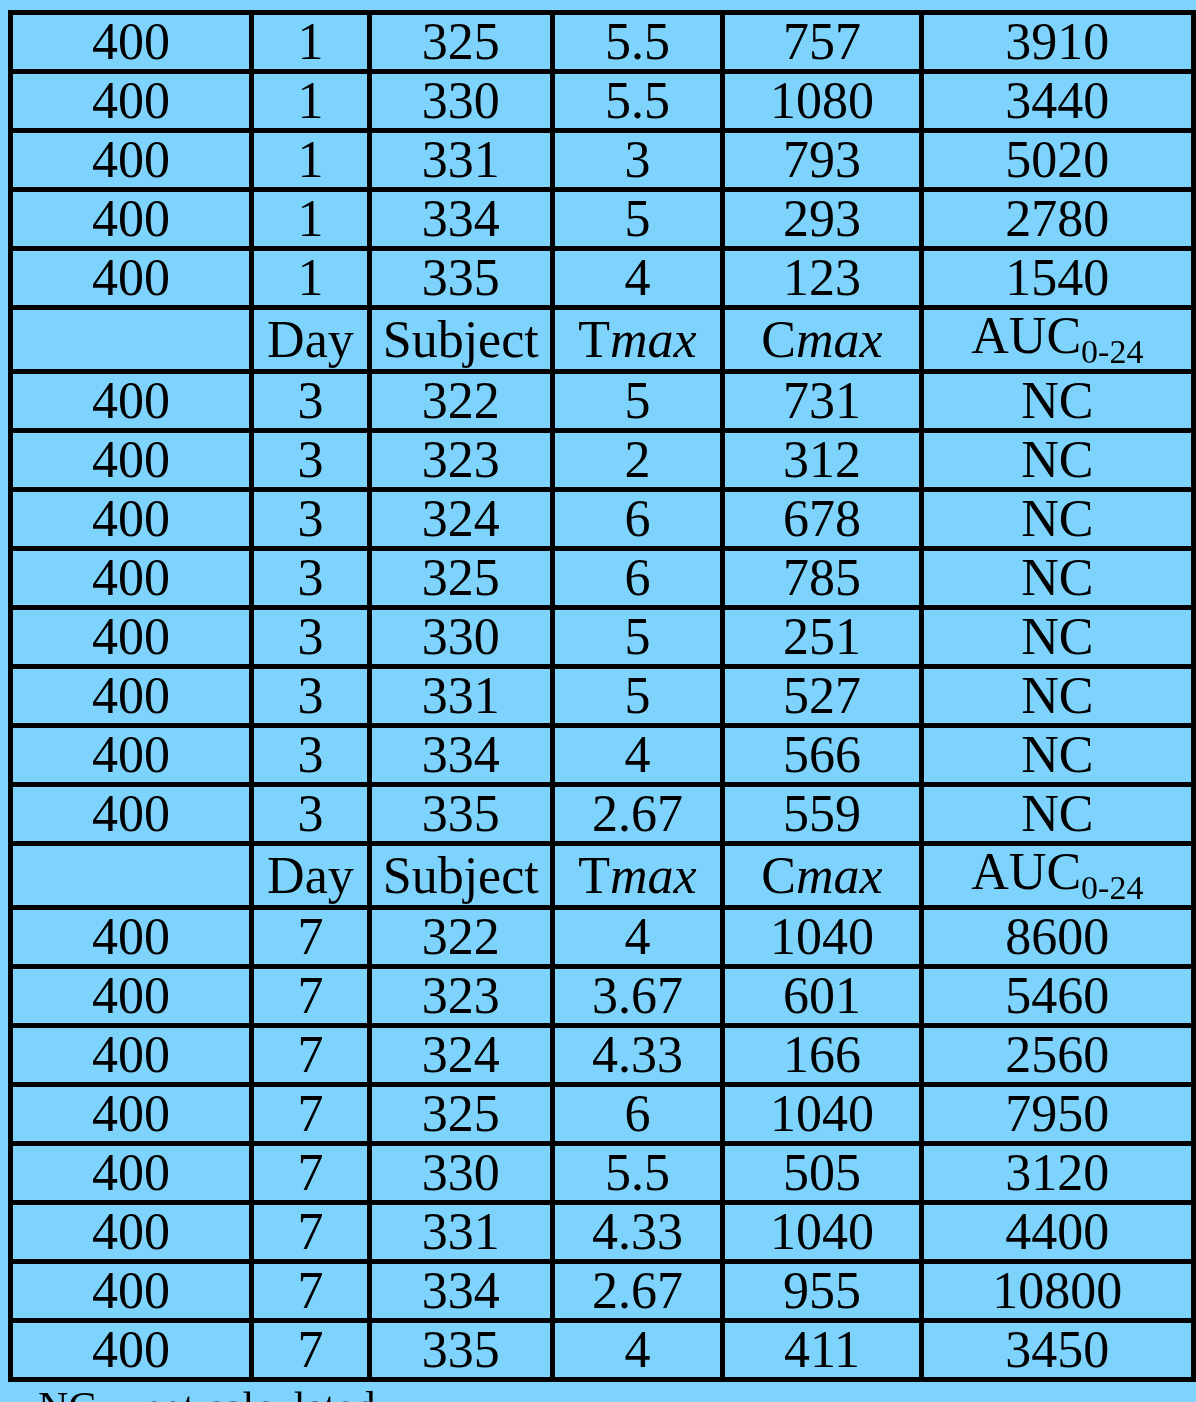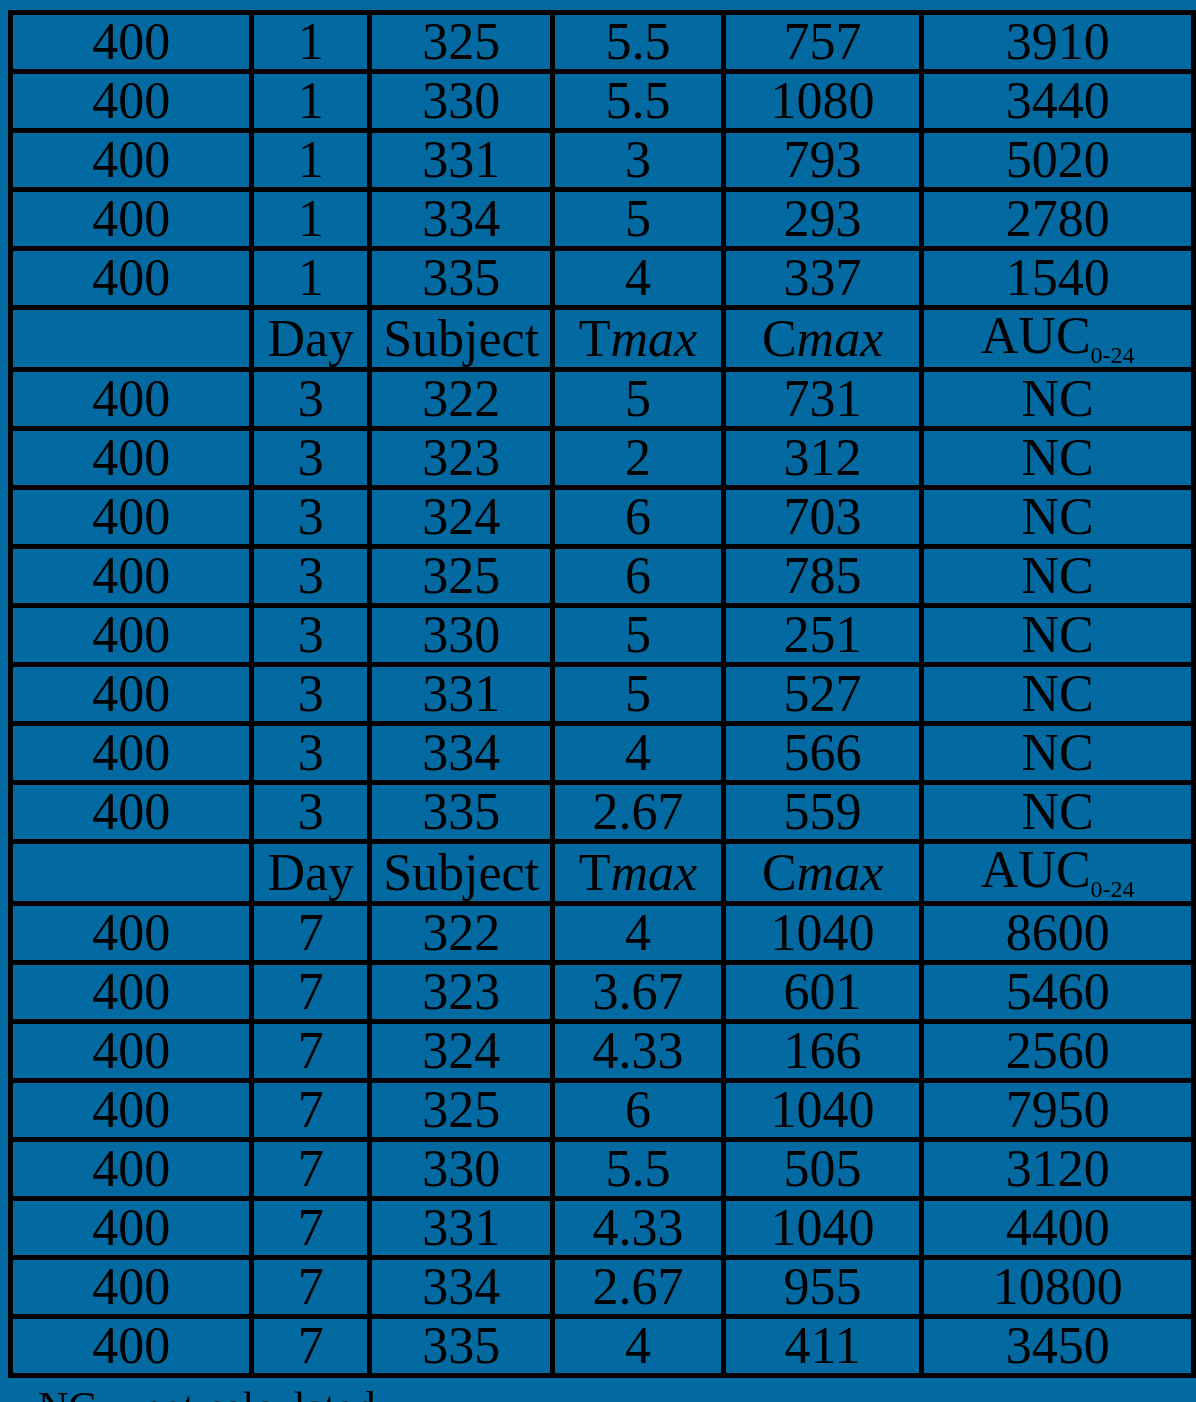--- a/index.html
+++ b/index.html
@@ -4,21 +4,21 @@
 <style>
   html, body {
     margin: 0;
     padding: 0;
     background: #ffffff;
   }
   .page {
     position: relative;
     width: 1196px;
     height: 1402px;
-    background: #0369a1;
+    background: #7dd3fc;
     overflow: hidden;
     font-family: "Liberation Serif", "DejaVu Serif", serif;
     color: #000000;
   }
   table.pk-table {
     position: absolute;
     left: 8px;
     top: 10px;
     border-collapse: collapse;
     table-layout: fixed;
@@ -35,21 +35,21 @@
     overflow: hidden;
   }
   td.col-0 { width: 244px; }
   td.col-1 { width: 114px; }
   td.col-2 { width: 179px; }
   td.col-3 { width: 168px; }
   td.col-4 { width: 197px; }
   td.col-5 { width: 272px; }
   span.italic { font-style: italic; }
   span.sub {
-    font-size: 24px;
+    font-size: 34px;
     vertical-align: -10px;
     font-family: Liberation Serif, serif;
   }
   .footnote {
     position: absolute;
     left: 38px;
     top: 1386px;
     font-size: 42px;
     line-height: 1;
     white-space: nowrap;
@@ -91,21 +91,21 @@
           <td class="col-2">334</td>
           <td class="col-3">5</td>
           <td class="col-4">293</td>
           <td class="col-5">2780</td>
         </tr>
         <tr>
           <td class="col-0">400</td>
           <td class="col-1">1</td>
           <td class="col-2">335</td>
           <td class="col-3">4</td>
-          <td class="col-4">337</td>
+          <td class="col-4">123</td>
           <td class="col-5">1540</td>
         </tr>
         <tr>
           <td class="col-0"></td>
           <td class="col-1"><span>Day</span></td>
           <td class="col-2"><span>Subject</span></td>
           <td class="col-3"><span>T</span><span class="italic">max</span></td>
           <td class="col-4"><span>C</span><span class="italic">max</span></td>
           <td class="col-5"><span>AUC</span><span class="sub">0-24</span></td>
         </tr>
@@ -123,21 +123,21 @@
           <td class="col-2">323</td>
           <td class="col-3">2</td>
           <td class="col-4">312</td>
           <td class="col-5">NC</td>
         </tr>
         <tr>
           <td class="col-0">400</td>
           <td class="col-1">3</td>
           <td class="col-2">324</td>
           <td class="col-3">6</td>
-          <td class="col-4">703</td>
+          <td class="col-4">678</td>
           <td class="col-5">NC</td>
         </tr>
         <tr>
           <td class="col-0">400</td>
           <td class="col-1">3</td>
           <td class="col-2">325</td>
           <td class="col-3">6</td>
           <td class="col-4">785</td>
           <td class="col-5">NC</td>
         </tr>

